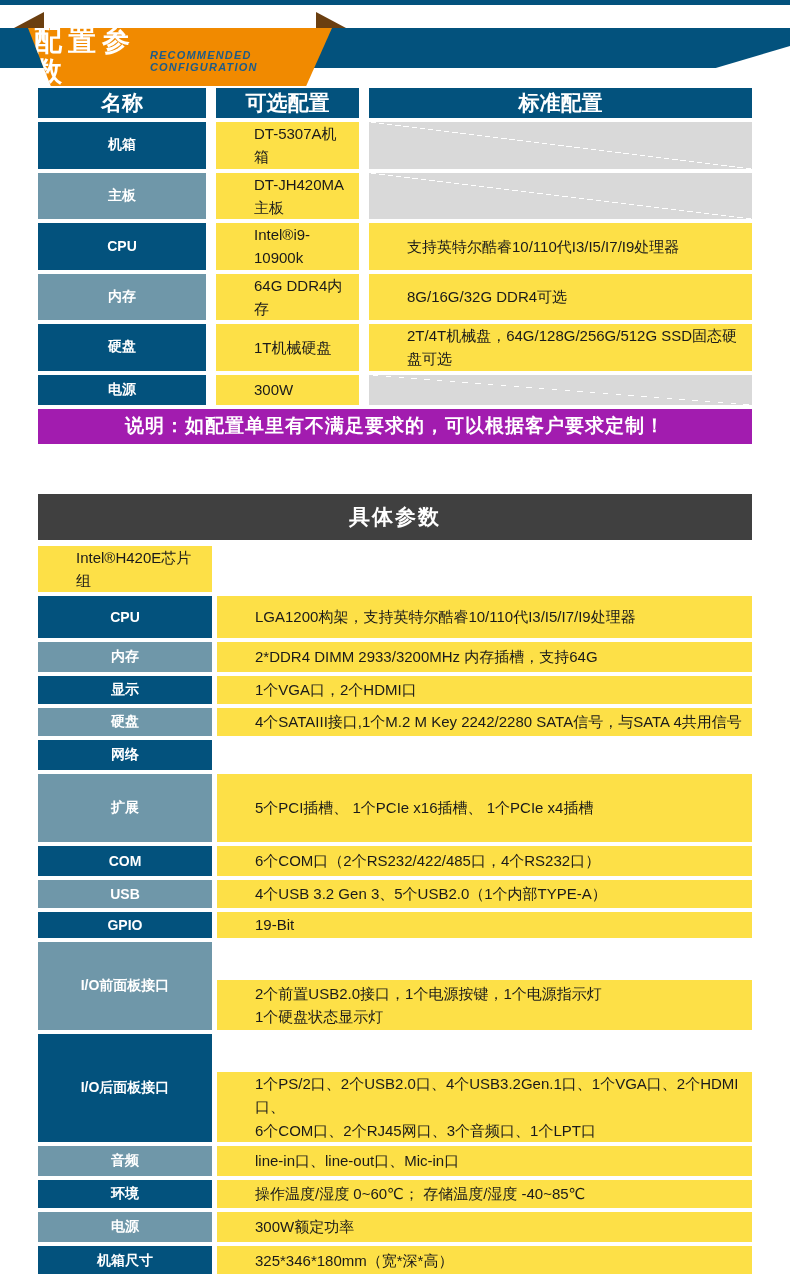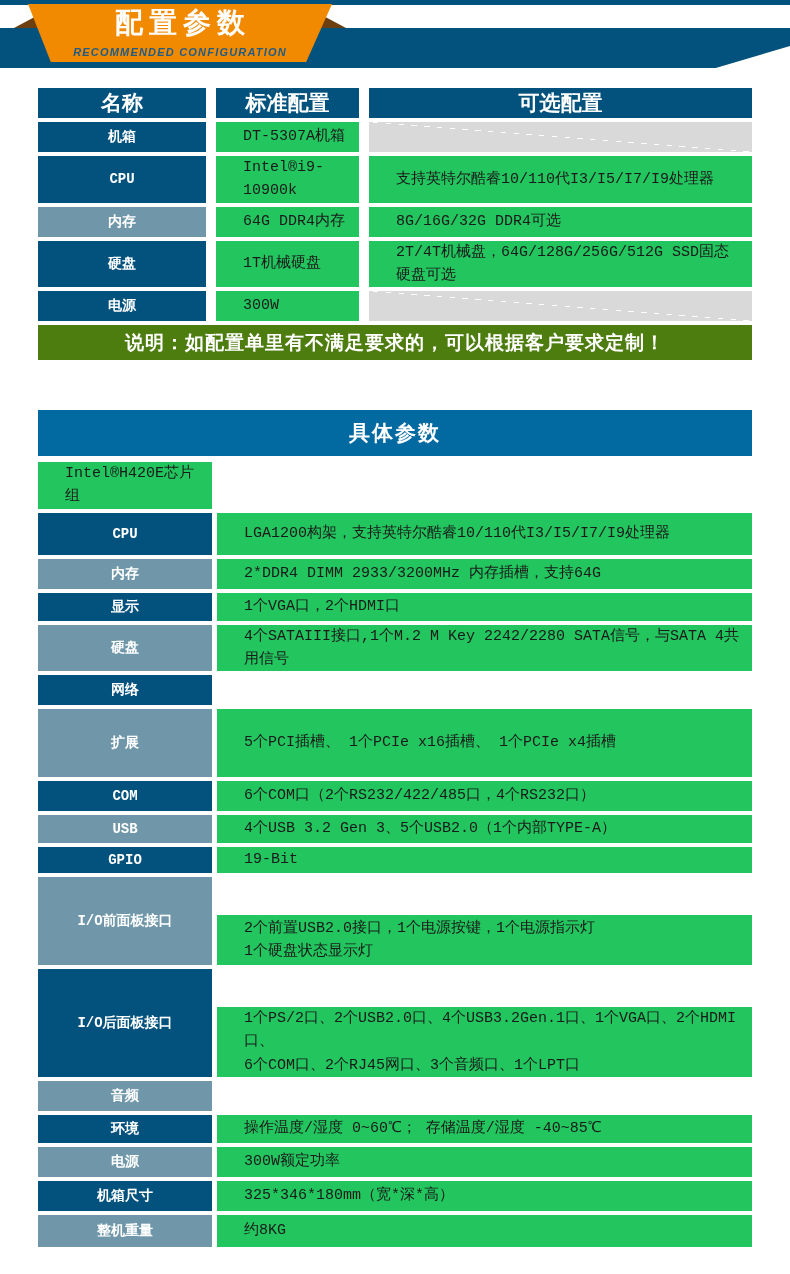--- a/index.html
+++ b/index.html
@@ -14,60 +14,60 @@
   .banner{position:relative;width:790px;height:72px;}
   .top-strip{position:absolute;top:0;left:0;width:100%;height:5px;background:#03527d;}
   .bar{
     position:absolute;top:28px;left:0;width:100%;height:40px;background:#03527d;
     clip-path:polygon(0 0,100% 0,100% 45%,90.6% 100%,0 100%);
   }
   .fold{position:absolute;top:12px;width:30px;height:16px;background:#6b3f10;}
   .fold-left{left:14px;clip-path:polygon(100% 0,0 100%,100% 100%);}
   .fold-right{left:316px;clip-path:polygon(0 0,100% 100%,0 100%);}
   .ribbon{
-    position:absolute;left:28px;top:4px;width:304px;height:58px;
+    position:absolute;left:28px;top:28px;width:304px;height:58px;
     background:#f18a00;
     clip-path:polygon(0 0,100% 0,91.5% 100%,7.5% 100%);
-    display:flex;flex-direction:column;align-items:center;justify-content:center;
+    display:flex;flex-direction:row;align-items:center;justify-content:center;
   }
   .banner-title{
     color:#ffffff;font-size:28px;font-weight:bold;letter-spacing:6px;line-height:1.1;
     margin-left:6px;
   }
   .banner-subtitle{
     color:#1e5c88;font-size:11px;font-weight:bold;font-style:italic;
     letter-spacing:1.2px;margin-top:8px;
   }
   
   .tbl{margin:0 38px;}
-  .cell{display:flex;align-items:center;font-family:Liberation Mono, monospace;}
+  .cell{display:flex;align-items:center;}
   .label{justify-content:center;color:#ffffff;font-weight:bold;font-size:14px;text-align:center;}
   .label.dark{background:#03527d;}
   .label.light{background:#6f97a9;}
-  .val{background:#22c55e;padding-left:27px;padding-right:10px;font-size:15px;line-height:1.55;}
+  .val{background:#fde047;padding-left:38px;padding-right:10px;font-size:15px;line-height:1.55;}
   .val.diag{
     padding:0;
     background-image:linear-gradient(to right top,transparent 49.7%,#ffffff 49.7%,#ffffff 50.4%,transparent 50.4%);
     background-color:#d9d9d9;
   }
   .pre{white-space:pre-line;margin-top:38px;}
   
   .config-table{margin-top:16px;}
   .t1-row{display:grid;grid-template-columns:168px 143px 1fr;column-gap:10px;margin-bottom:4px;}
   .t1-head .cell{background:#03527d;color:#fff;font-weight:bold;font-size:21px;justify-content:center;min-height:44px;padding:0;}
   .t1-row .cell{min-height:30px;}
   .note-row{
-    margin-top:1px;height:35px;background:#4d7c0f;color:#ffffff;
+    margin-top:1px;height:35px;background:#a21caf;color:#ffffff;
     font-size:19px;font-weight:bold;display:flex;align-items:center;justify-content:center;
     letter-spacing:1px;
   }
   
   .spec-table{margin-top:50px;}
   .spec-title{
-    height:46px;background:#0369a1;color:#ffffff;font-size:21px;font-weight:bold;
+    height:46px;background:#404040;color:#ffffff;font-size:21px;font-weight:bold;
     display:flex;align-items:center;justify-content:center;margin-bottom:6px;letter-spacing:2px;
   }
   .t2-row{display:grid;grid-template-columns:174px 1fr;column-gap:5px;margin-bottom:4px;}
   .h26{min-height:26px}.h28{min-height:28px}.h30{min-height:30px}.h32{min-height:32px}
   .h42{min-height:42px}.h50{min-height:50px}.h56{min-height:56px}.h68{min-height:68px}
 </style>
 </head>
 <body>
 
 <header class="banner">
@@ -77,30 +77,35 @@
   <div class="fold fold-right"></div>
   <div class="ribbon">
     <div class="banner-title">配置参数</div>
     <div class="banner-subtitle">RECOMMENDED CONFIGURATION</div>
   </div>
 </header>
 
 <section class="tbl config-table">
   <div class="t1-row t1-head">
     <div class="cell">名称</div>
+    <div class="cell">可选配置</div>
     <div class="cell">标准配置</div>
-    <div class="cell">可选配置</div>
   </div>
 
   <div class="t1-row">
     <div class="cell label dark">机箱</div>
     <div class="cell val">DT-5307A机箱</div>
     <div class="cell val diag"></div>
   </div>
 
+  <div class="t1-row">
+    <div class="cell label light">主板</div>
+    <div class="cell val">DT-JH420MA主板</div>
+    <div class="cell val diag"></div>
+  </div>
 
   <div class="t1-row">
     <div class="cell label dark">CPU</div>
     <div class="cell val">Intel®i9-10900k</div>
     <div class="cell val">支持英特尔酷睿10/110代I3/I5/I7/I9处理器</div>
   </div>
 
   <div class="t1-row">
     <div class="cell label light">内存</div>
     <div class="cell val">64G DDR4内存</div>
@@ -181,20 +186,21 @@
   </div>
 
   <div class="t2-row">
     <div class="cell label dark h56">I/O后面板接口</div>
     <div class="cell val pre h56">1个PS/2口、2个USB2.0口、4个USB3.2Gen.1口、1个VGA口、2个HDMI口、
 6个COM口、2个RJ45网口、3个音频口、1个LPT口</div>
   </div>
 
   <div class="t2-row">
     <div class="cell label light h30">音频</div>
+    <div class="cell val h30">line-in口、line-out口、Mic-in口</div>
   </div>
 
   <div class="t2-row">
     <div class="cell label dark h28">环境</div>
     <div class="cell val h28">操作温度/湿度 0~60℃； 存储温度/湿度 -40~85℃</div>
   </div>
 
   <div class="t2-row">
     <div class="cell label light h30">电源</div>
     <div class="cell val h30">300W额定功率</div>

